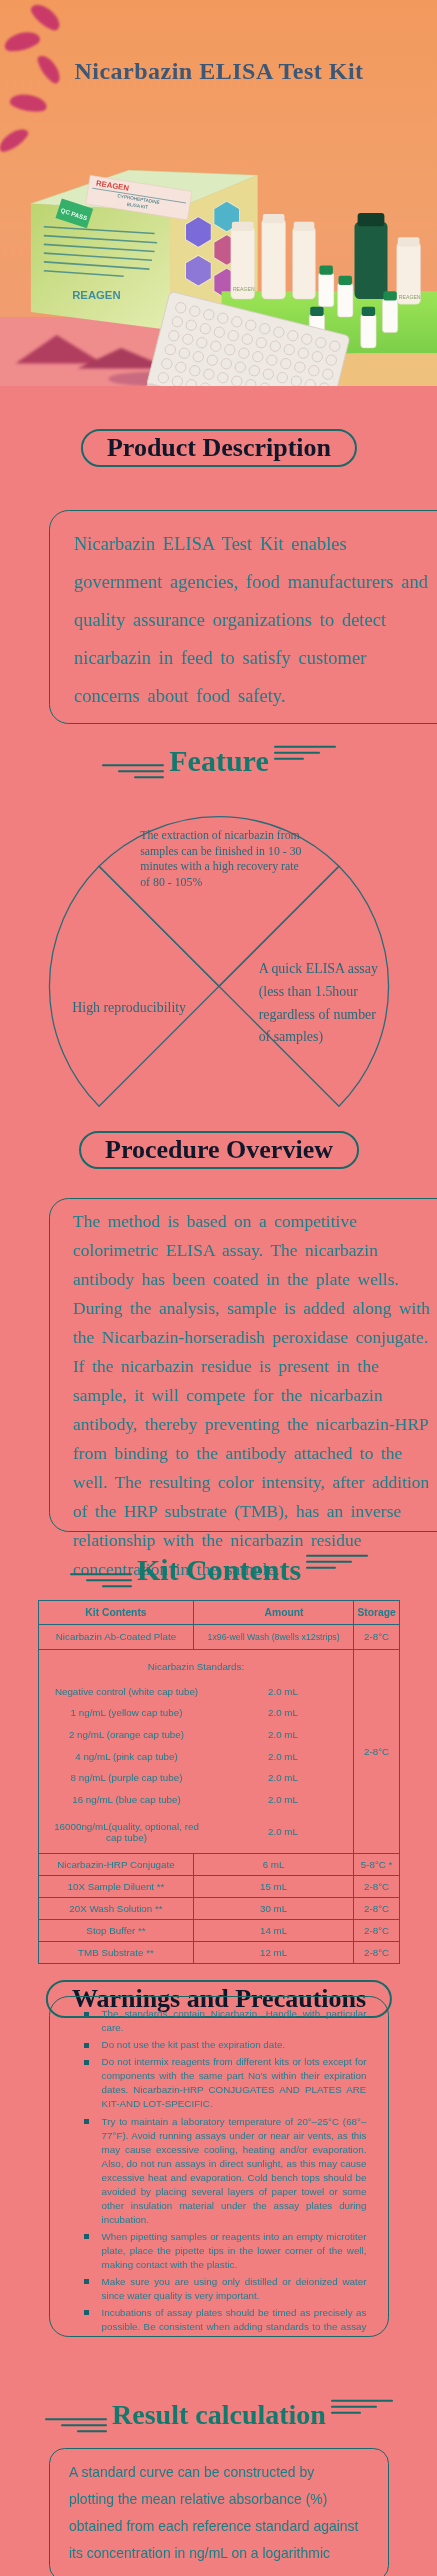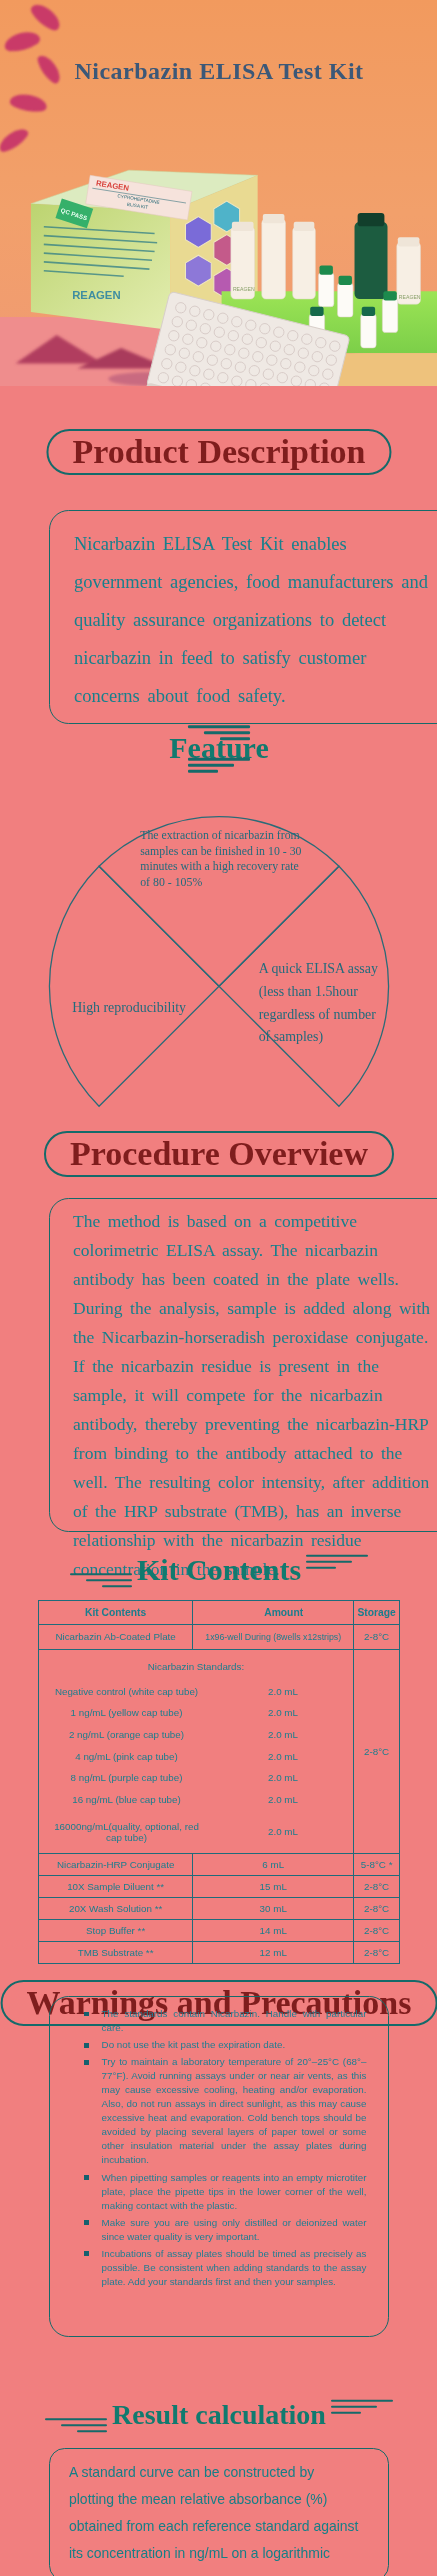--- a/index.html
+++ b/index.html
@@ -8,21 +8,21 @@
   
   .hero{position:absolute;top:0;left:0;width:438px;height:386px;
         background:linear-gradient(180deg,#f29a5e 0%,#f2a06b 55%,#f09a72 100%);overflow:hidden;padding-left:25px;}
   .hero-title{position:absolute;top:58px;left:0;width:438px;text-align:center;
         font-size:24px;font-weight:bold;color:#3c5878;letter-spacing:0.5px;margin:0;}
   .leaf{position:absolute;background:#c22a6a;border-radius:50% 50% 50% 50%/60% 60% 40% 40%;
         filter:blur(1px);opacity:.85;}
   
   .badge{position:absolute;left:50%;transform:translateX(-50%);
         border:2.1px solid #156a6a;border-radius:31px;padding:2.1px 24px;
-        font-size:34px;font-weight:bold;color:#7f1d1d;white-space:nowrap;background:transparent;}
+        font-size:26px;font-weight:bold;color:#0f172a;white-space:nowrap;background:transparent;}
   
   .tbox{position:absolute;left:49px;width:408px;border:1.5px solid #156a6a;border-radius:19.6px;
         color:#17808d;box-sizing:border-box;}
   .tbox p{margin:0;word-spacing:3.1px;}
   #desc-box{top:510px;height:214px;padding:14.4px 24px;font-size:18.5px;line-height:38px;}
   #proc-box{top:1198px;height:334px;padding:8.2px 23px;font-size:17.5px;line-height:29px;}
   
   .heading{position:absolute;left:0;width:438px;display:flex;justify-content:center;align-items:center;
         color:#117a6f;font-weight:bold;}
   .heading .htext{font-size:30px;line-height:36px;margin:0 5.2px;}
@@ -213,21 +213,21 @@
         </g>
       </g>
     </svg>
   </header>
 
   <div class="badge" style="top:429px;">Product Description</div>
   <section class="tbox" id="desc-box">
     <p>Nicarbazin ELISA Test Kit enables government agencies, food manufacturers and quality assurance organizations to detect nicarbazin in feed to satisfy customer concerns about food safety.</p>
   </section>
 
-  <div class="heading" style="top:715px;flex-direction:column;">
+  <div class="heading" style="top:743px;">
     <span class="deco deco-l">
         <i style="width:62px"></i>
         <i style="width:46px"></i>
         <i style="width:30px"></i>
       </span>
     <span class="htext">Feature</span>
     <span class="deco deco-r">
         <i style="width:62px"></i>
         <i style="width:46px"></i>
         <i style="width:30px"></i>
@@ -274,21 +274,21 @@
 
   <table id="kit-table">
     <tbody>
         <tr class="hdr">
       <td class="c1">Kit Contents</td>
       <td class="c2">Amount</td>
       <td class="c3">Storage</td>
     </tr>
     <tr class="plate">
       <td>Nicarbazin Ab-Coated Plate</td>
-      <td class="nowrap">1x96-well During (8wells x12strips)</td>
+      <td class="nowrap">1x96-well Wash (8wells x12strips)</td>
       <td>2-8°C</td>
     </tr>
     <tr>
       <td class="std-cell" colspan="2">
         <div class="std-grid">
           <div class="lab">Nicarbazin Standards:</div>
           <div class="nm">Negative control (white cap tube)</div>
               <div>2.0 mL</div>
           <div class="nm">1 ng/mL (yellow cap tube)</div>
               <div>2.0 mL</div>
@@ -332,20 +332,21 @@
           <td>2-8°C</td>
     </tr>
   </tbody>
     </table>
 
   <div class="badge" style="top:1980px;">Warnings and Precautions</div>
   <section id="warn-box">
     <ul>
       <li>The standards contain Nicarbazin. Handle with particular care.</li>
       <li>Do not use the kit past the expiration date.</li>
+      <li>Do not intermix reagents from different kits or lots except for components with the same part No's within their expiration dates. Nicarbazin-HRP CONJUGATES AND PLATES ARE KIT-AND LOT-SPECIFIC.</li>
       <li>Try to maintain a laboratory temperature of 20°–25°C (68°–77°F). Avoid running assays under or near air vents, as this may cause excessive cooling, heating and/or evaporation. Also, do not run assays in direct sunlight, as this may cause excessive heat and evaporation. Cold bench tops should be avoided by placing several layers of paper towel or some other insulation material under the assay plates during incubation.</li>
       <li>When pipetting samples or reagents into an empty microtiter plate, place the pipette tips in the lower corner of the well, making contact with the plastic.</li>
       <li>Make sure you are using only distilled or deionized water since water quality is very important.</li>
       <li>Incubations of assay plates should be timed as precisely as possible. Be consistent when adding standards to the assay plate. Add your standards first and then your samples.</li>
 
     </ul>
   </section>
 
   <div class="heading" style="top:2397px;">
     <span class="deco deco-l">

